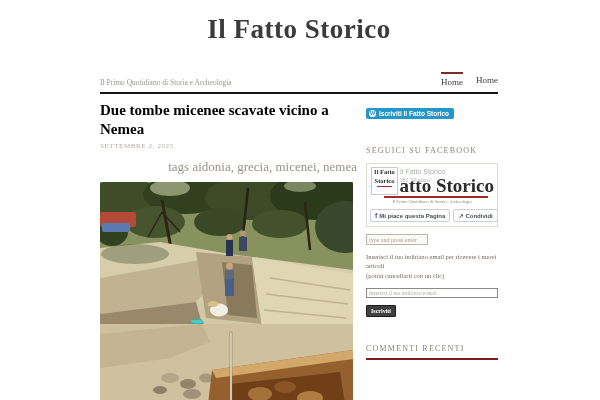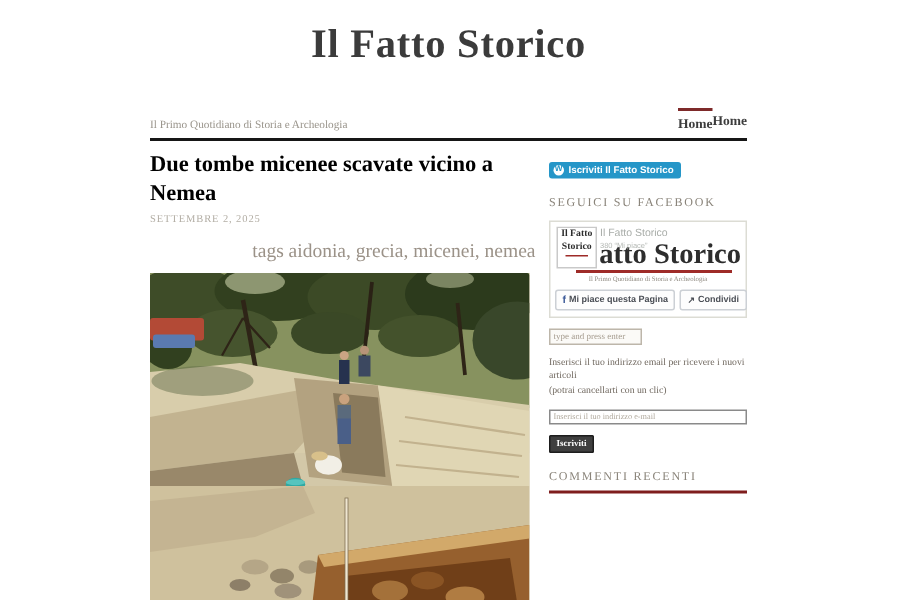--- a/index.html
+++ b/index.html
@@ -5,38 +5,38 @@
   html,body{margin:0;padding:0;background:#fff;}
   .page{position:relative;width:498px;height:400px;background:#ffffff;overflow:hidden;
         font-family:"Liberation Serif","DejaVu Serif",serif;color:#2f2f2f;}
   .wrap{position:absolute;left:100px;top:0;width:398px;}
 
   
   .site-title{margin:14px 0 0 0;text-align:center;font-size:27px;font-weight:bold;
               letter-spacing:.5px;color:#3b3b3b;}
   .meta-row{display:flex;justify-content:space-between;align-items:flex-end;margin-top:27px;}
   .tagline{font-size:7.5px;color:#9a958c;}
-  .nav{display:flex;font-size:9px;color:#3c3c3c;font-weight:bold;}
+  .nav{display:flex;gap:13px;font-size:9px;color:#3c3c3c;}
   .nav a{text-decoration:none;color:#3c3c3c;padding-top:3px;display:inline-block;cursor:pointer;}
   .nav a.active{border-top:2px solid #7e2a2a;}
   .header-rule{border:0;border-top:2px solid #161616;margin:5px 0 0 0;}
 
   
   .cols{display:flex;gap:9px;margin-top:7px;}
   .main{width:257px;}
   .side{width:132px;}
 
   
   .post-title{margin:0;font-size:15px;line-height:1.25;font-weight:bold;color:#000000;}
   .post-date{margin-top:3px;font-size:7px;letter-spacing:.6px;color:#b3aea5;}
   .post-tags{margin-top:9px;text-align:right;font-size:13px;color:#9b9288;}
   .photo{margin-top:7px;width:253px;height:240px;overflow:hidden;background:#d3c8a8;}
 
   
-  .side-heading{margin:10px 0 0 0;font-size:8px;font-weight:normal;letter-spacing:1.2px;
+  .side-heading{margin:26px 0 0 0;font-size:8px;font-weight:normal;letter-spacing:1.2px;
                 color:#8a847a;text-transform:uppercase;line-height:1.5;}
   .side-heading.underlined{border-bottom:2px solid #7f1d1d;padding-bottom:3px;}
 
   
   .wp-follow{margin-top:2px;display:inline-flex;align-items:center;gap:3px;background:#2596c8;
              color:#fff;font-family:"Liberation Sans",sans-serif;font-size:6.5px;font-weight:bold;
              padding:2px 5px 2px 3px;border-radius:2px;cursor:pointer;}
   .wp-follow .wicon{width:7px;height:7px;border-radius:50%;background:#fff;color:#2596c8;
                     font-size:5.5px;line-height:7px;text-align:center;font-weight:bold;}
 

